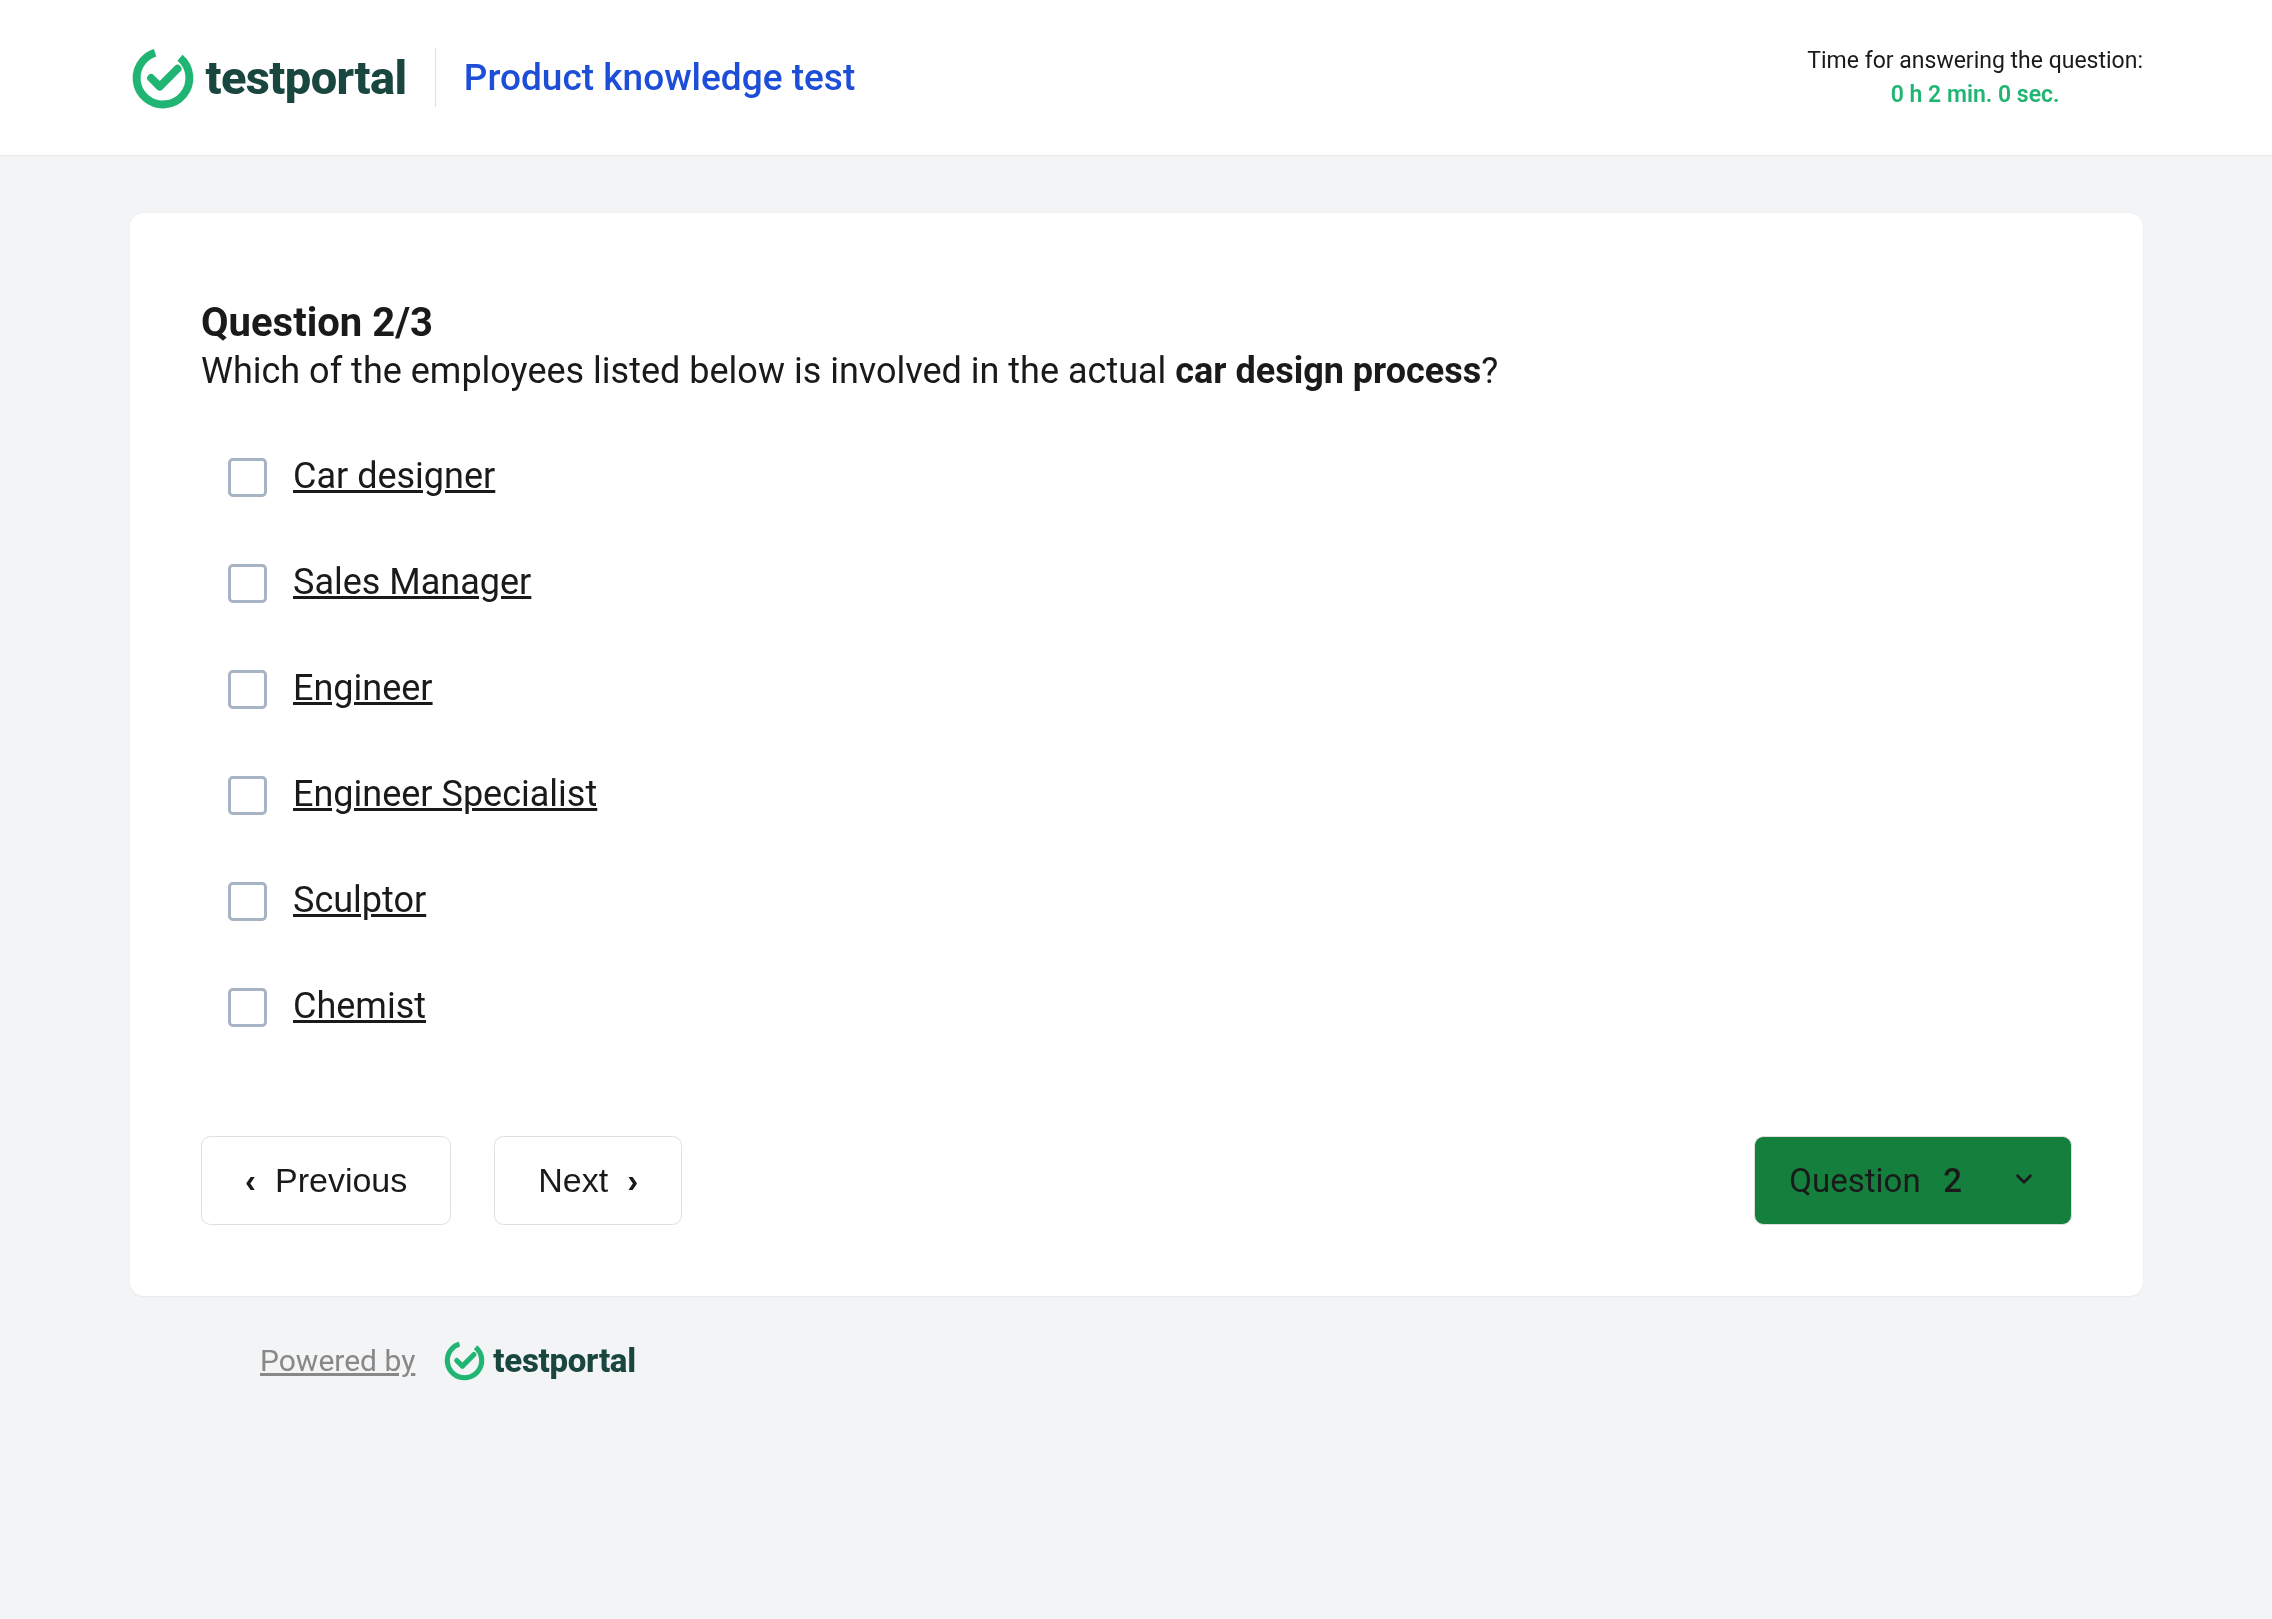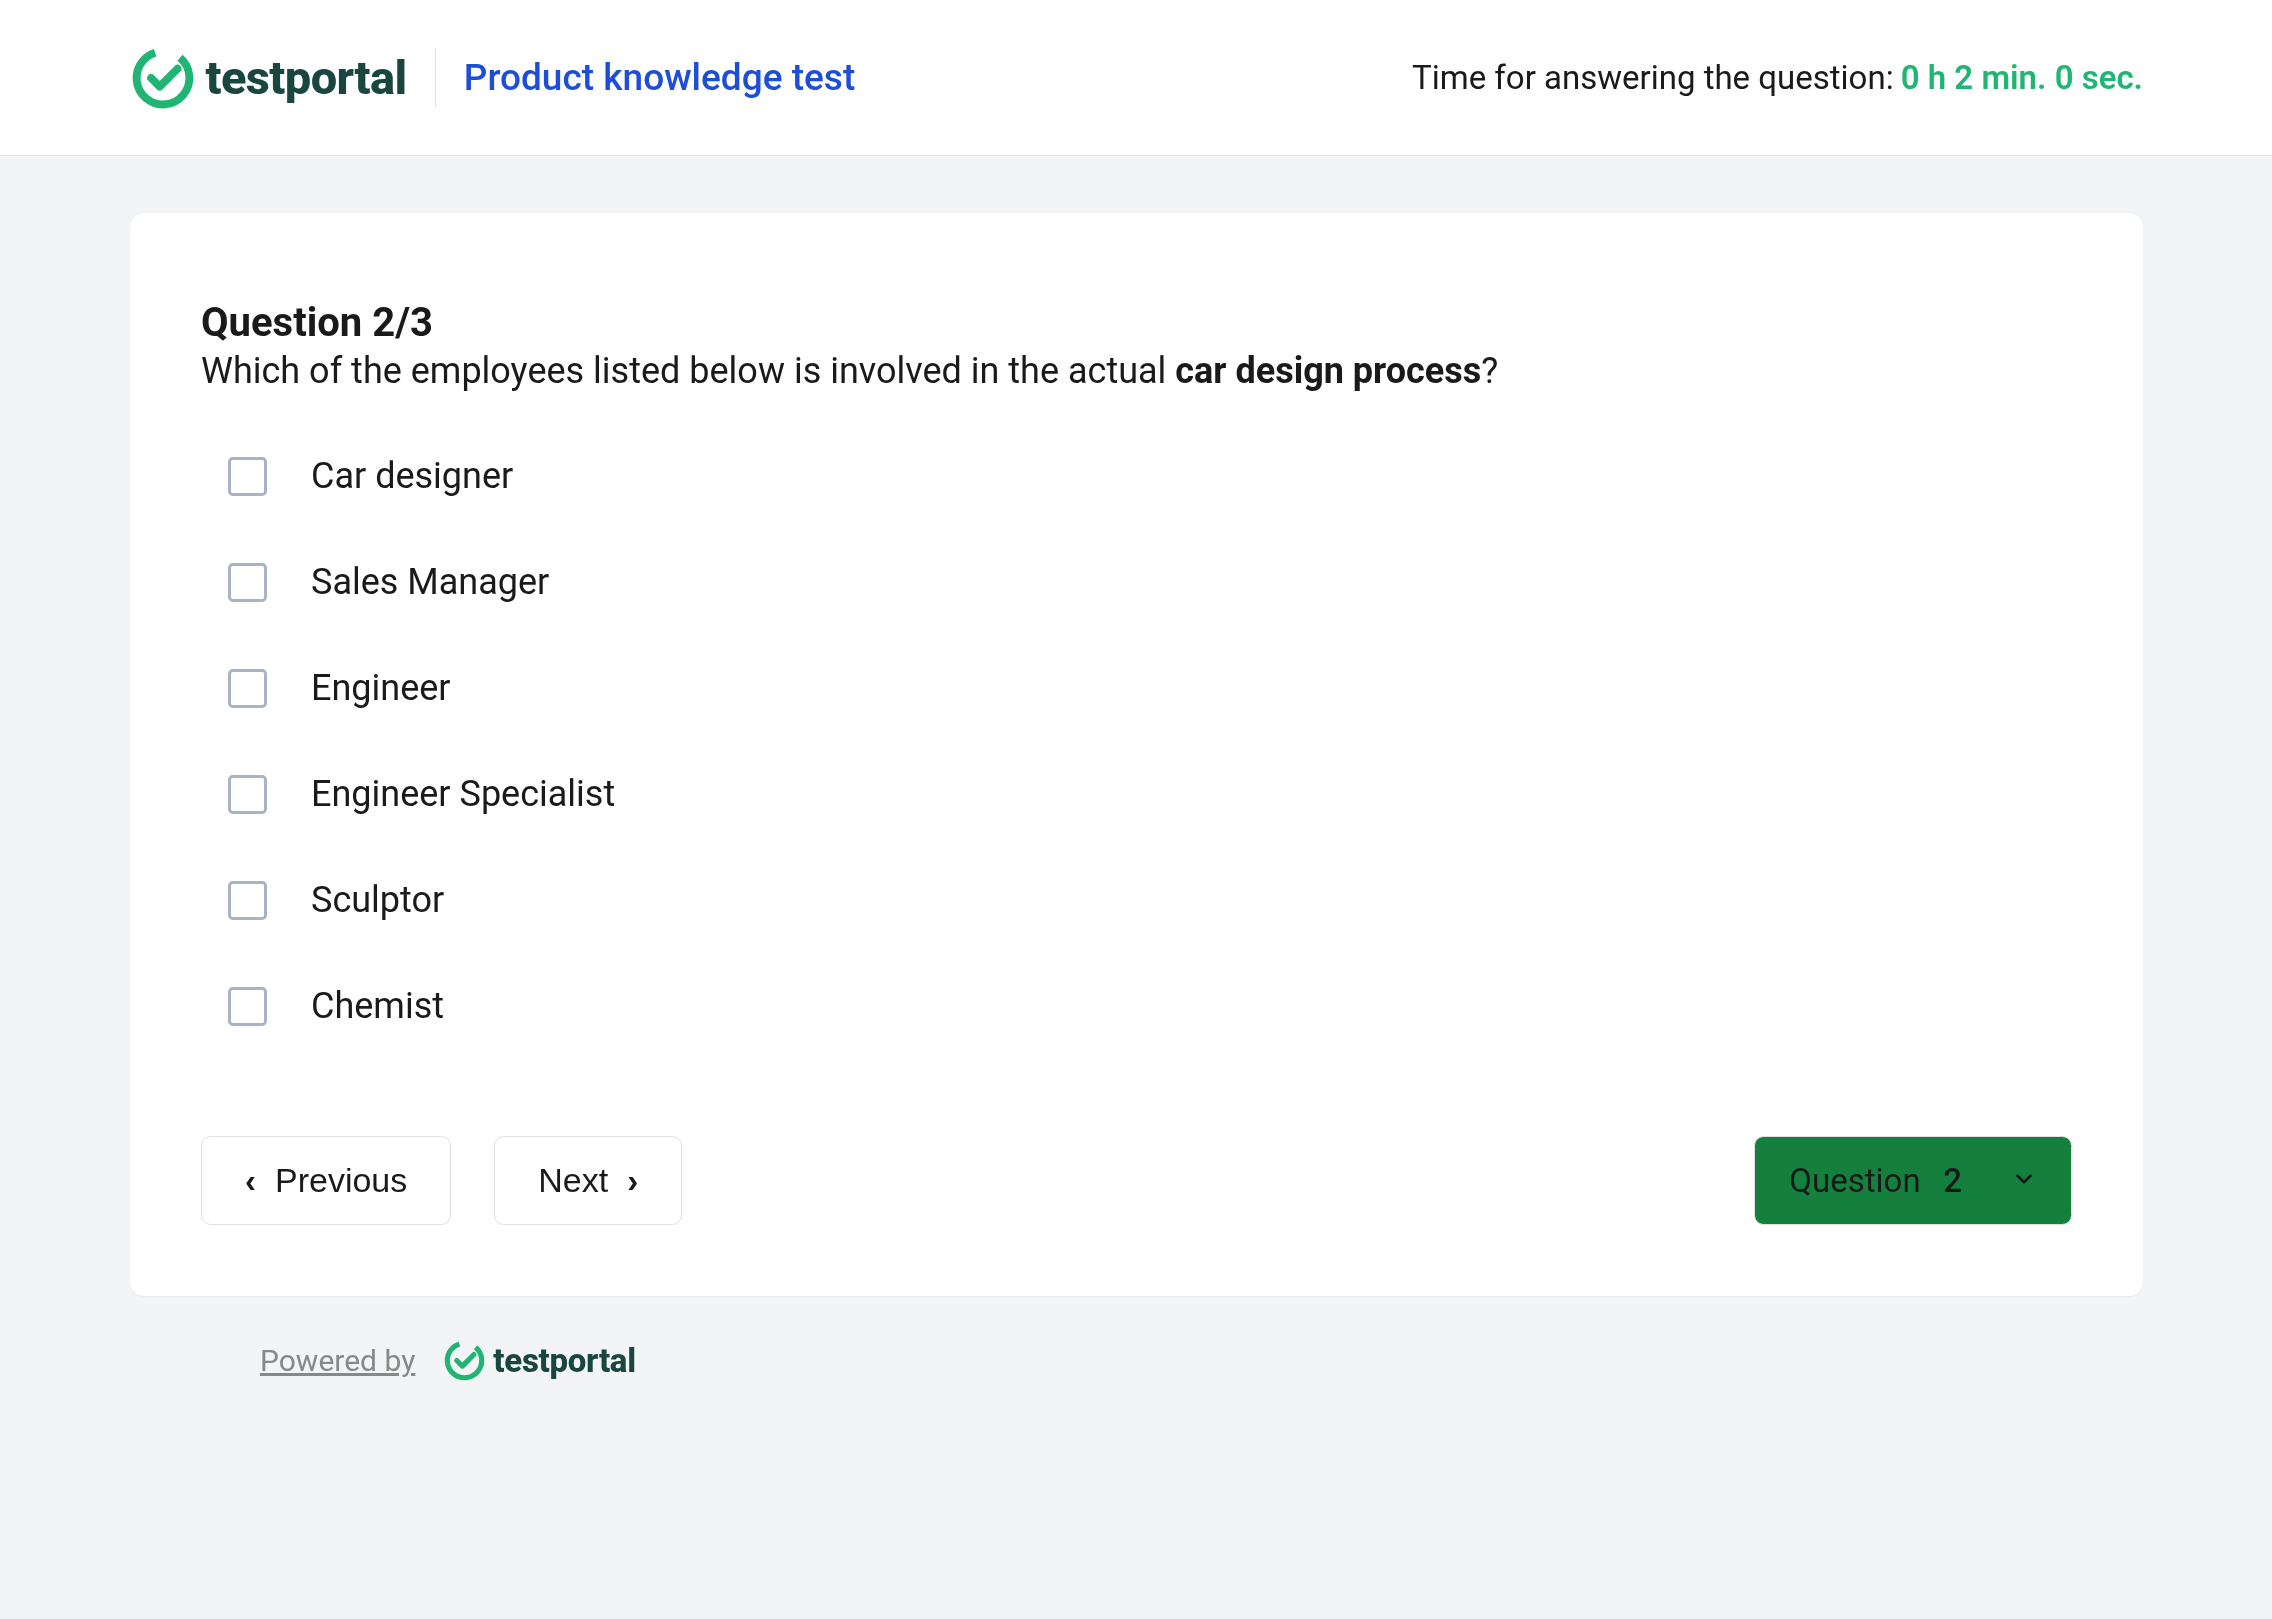--- a/index.html
+++ b/index.html
@@ -60,21 +60,22 @@
     .test-title {
       font-size: 37px;
       font-weight: 500;
       color: #1d4ed8;
     }
 
     .header-right {
       display: flex;
       align-items: center;
       gap: 7px;
-      font-size: 33px;
+      font-size: 23px;
+      flex-direction: column;
     }
 
     .timer-label {
       color: #1a1a1a;
       font-weight: 400;
     }
 
     .timer-value {
       color: #21b573;
       font-weight: 600;
@@ -110,23 +111,24 @@
 
     .options {
       display: flex;
       flex-direction: column;
       gap: 64px;
       padding-left: 27px;
     }
 
     .option {
       display: flex;
-      align-items: center;
-      gap: 44px;
+      align-items: flex-end;
+      gap: 26px;
       cursor: pointer;
+      text-decoration: underline;
     }
 
     .checkbox {
       width: 39px;
       height: 39px;
       border: 3px solid #a8b4c4;
       border-radius: 4.7px;
       background: #ffffff;
       flex-shrink: 0;
     }

